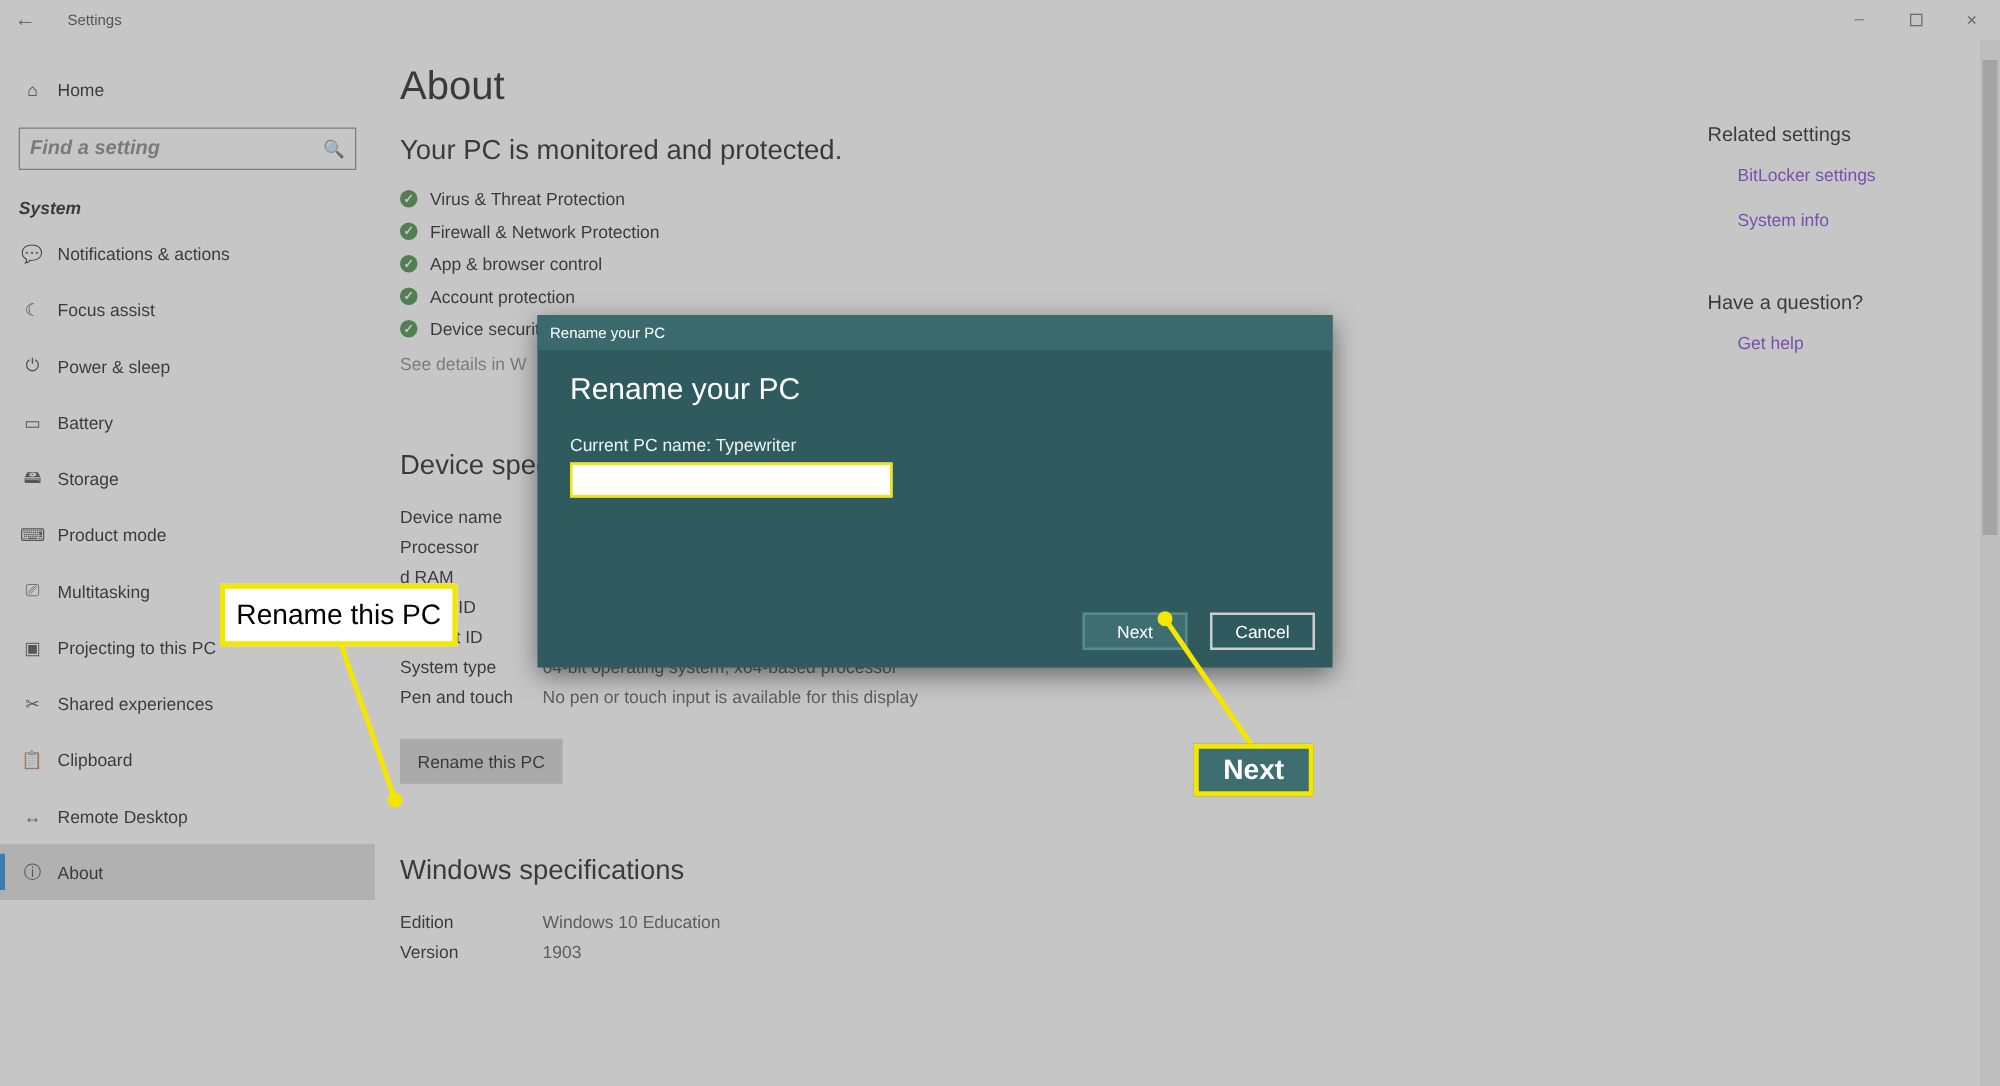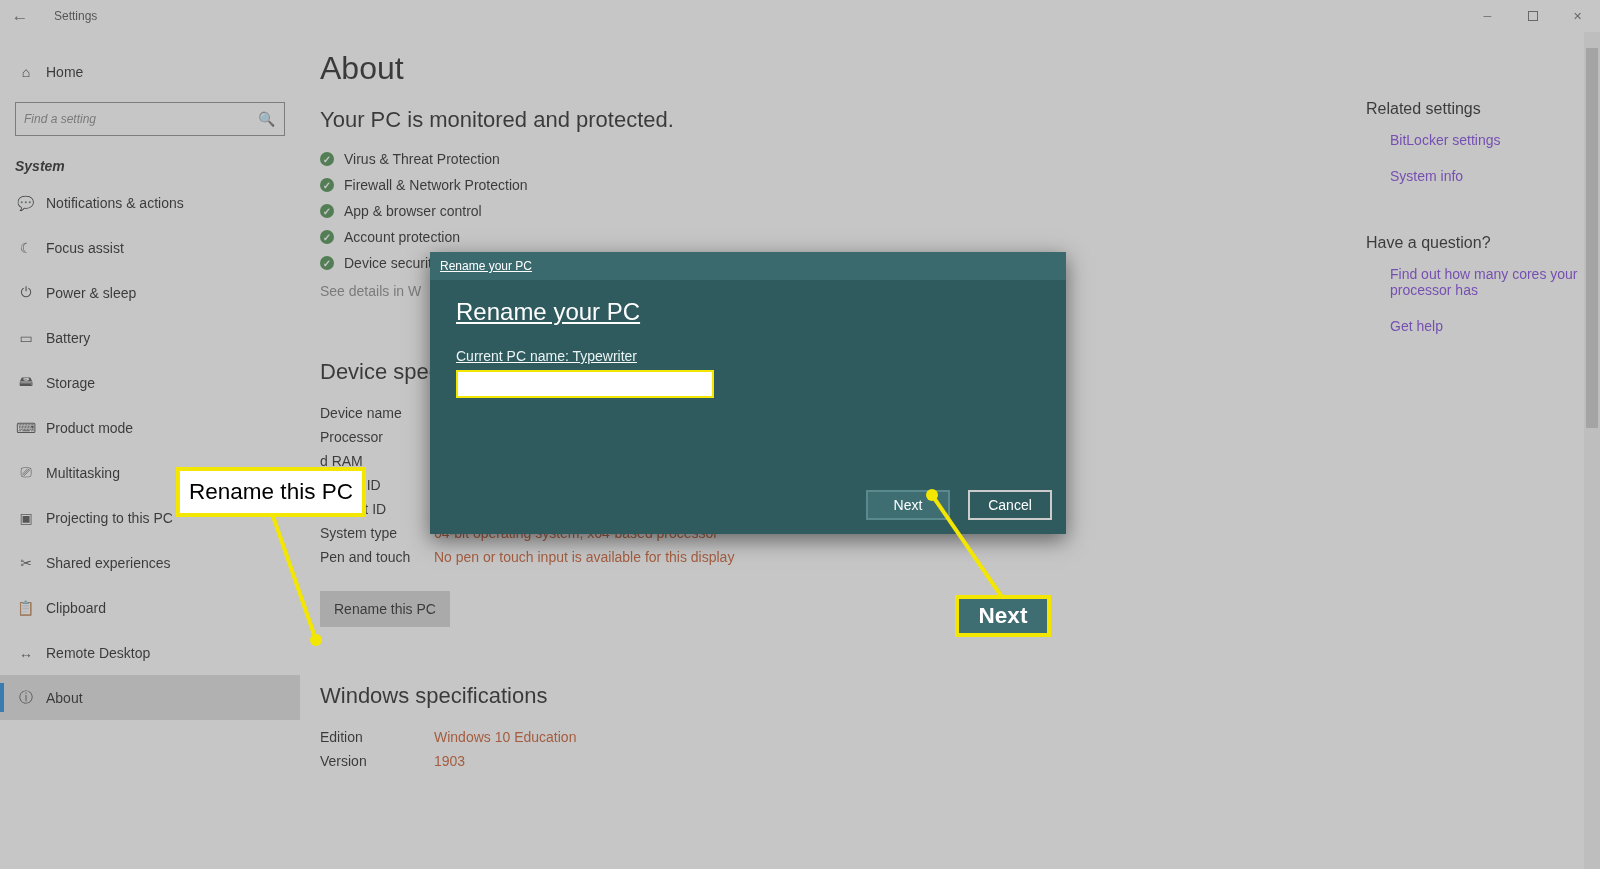--- a/index.html
+++ b/index.html
@@ -14,60 +14,60 @@
   .titlebar .title { margin-left:14px; font-size:12px; color:#333; }
   .titlebar .win-btns { position:absolute; right:0; top:0; display:flex; }
   .titlebar .win-btns div { width:45px; height:32px; display:flex; align-items:center; justify-content:center; color:#555; font-size:11px; }
   .maxglyph { width:10px; height:10px; border:1px solid #555; }
 
   
   .sidebar { position:absolute; left:0; top:32px; width:300px; bottom:0; background:#fff; padding-top:20px; }
   .sidebar .home { display:flex; align-items:center; height:40px; padding-left:16px; font-size:14px; }
   .sidebar .home .icon { width:20px; text-align:center; margin-right:10px; font-size:14px; }
   .sidebar .search { margin:10px 15px 0 15px; height:34px; border:1px solid #7a7a7a; display:flex; align-items:center; padding:0 8px; background:#fff; justify-content:space-between; }
-  .sidebar .search input { border:none; outline:none; font-size:12px; font-style:italic; width:220px; background:transparent; }
+  .sidebar .search input { border:none; outline:none; font-size:16px; font-style:italic; width:220px; background:transparent;font-weight:bold; }
   .sidebar .search .sicon { color:#555; font-size:14px; }
   .sidebar .group { margin:18px 0 6px 15px; font-size:14px; font-weight:600; }
   .sidebar .navitem { display:flex; align-items:center; height:45px; padding-left:16px; font-size:14px; cursor:default; }
   .sidebar .navitem .nicon { width:20px; text-align:center; margin-right:10px; color:#333; font-size:14px; }
   .sidebar .navitem.active { background:#d9d9d9; position:relative; }
   .sidebar .navitem.active::before { content:""; position:absolute; left:0; top:8px; bottom:8px; width:4px; background:#0078d7; }
 
   
   .main { position:absolute; left:300px; top:32px; right:0; bottom:0; padding:18px 20px 0 20px; overflow:hidden; }
   .main h1 { font-weight:400; font-size:32px; margin-bottom:20px; }
   .main h2 { font-weight:400; font-size:22px; margin-top:2px; margin-bottom:18px; }
   .sec-items { display:flex; flex-direction:column; gap:10px; margin-bottom:12px; }
   .sec-item { display:flex; align-items:center; gap:10px; font-size:14px; }
   .chk { width:14px; height:14px; border-radius:50%; background:#2e7d32; display:inline-flex; align-items:center; justify-content:center; color:#fff; font-size:10px; font-weight:bold; }
   .see-details { font-size:14px; color:#777; margin-top:4px; }
 
   .spec-title { font-weight:400; font-size:22px; margin-top:60px; margin-bottom:20px; }
   .spec-row { display:flex; font-size:14px; margin-bottom:8px; }
   .spec-row .k { width:114px; }
-  .spec-row .v { color:#c2410c; }
+  .spec-row .v { color:#404040; }
   .rename-btn { margin-top:18px; background:#ccc; border:none; padding:10px 14px; font-size:14px; cursor:default; }
 
   .win-spec-title { font-weight:400; font-size:22px; margin-top:56px; margin-bottom:20px; }
 
   
   .right { position:absolute; right:14px; top:100px; width:220px; font-size:14px; }
   .right .rtitle { font-weight:400; font-size:16px; margin-bottom:14px; color:#000; }
   .right .rlink { color:#6d28d9; margin-bottom:20px; cursor:default;margin-left:24px; }
   .right .sep { height:30px; }
 
   
   .scrollbar { position:absolute; right:0; top:32px; bottom:0; width:16px; background:#f0f0f0; }
   .scrollbar .thumb { position:absolute; top:16px; left:2px; right:2px; height:380px; background:#c1c1c1; }
 
   
   .overlay { position:absolute; inset:0; background:rgba(128,128,128,0.45); }
 
   
-  .dialog { position:absolute; left:430px; top:252px; width:636px; height:282px; background:#2f5a5e; color:#fff; box-shadow:0 6px 20px rgba(0,0,0,0.5);text-decoration:underline; }
+  .dialog { position:absolute; left:430px; top:252px; width:636px; height:282px; background:#2f5a5e; color:#fff; box-shadow:0 6px 20px rgba(0,0,0,0.5); }
   .dialog .dtitle { background:#3a6a6e; height:28px; display:flex; align-items:center; padding-left:10px; font-size:12px; }
   .dialog .dbody { padding:18px 26px 0 26px; }
   .dialog .dh { font-size:24px; font-weight:300; color:#fff; }
   .dialog .dsub { font-size:14px; margin-top:12px; color:#eaf4f4; }
   .dialog .dcur { font-size:14px; margin-top:22px; color:#eaf4f4; }
   .dialog .din-wrap { margin-top:6px; }
   .dialog .din { width:258px; height:28px; background:#fff; border:2px solid #f3e600; padding:2px 6px; font-size:14px; color:#000; outline:none; }
   .dialog .dfooter { position:absolute; right:14px; bottom:14px; display:flex; gap:18px; }
   .dialog .dbtn { width:84px; height:30px; background:transparent; border:2px solid #ccc; color:#fff; font-size:14px; cursor:default; display:flex; align-items:center; justify-content:center; }
   .dialog .dbtn.next { background:#3e6e72; border-color:#5a8a8e; }
@@ -233,21 +233,20 @@
         </div>
       </div>
   </div>
 
   <div class="right">
     <div class="rtitle">Related settings</div>
     <div class="rlink">BitLocker settings</div>
     <div class="rlink">System info</div>
     <div class="sep"></div>
     <div class="rtitle">Have a question?</div>
-    <div class="rlink">Find out how many cores your processor has</div>
     <div class="rlink">Get help</div>
   </div>
 
   <div class="scrollbar">
     <div class="thumb"></div>
   </div>
 
   <div class="overlay"></div>
 
   <div class="dialog">

